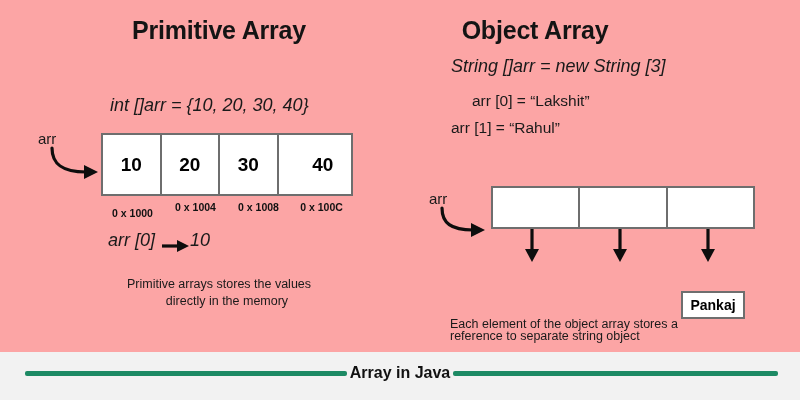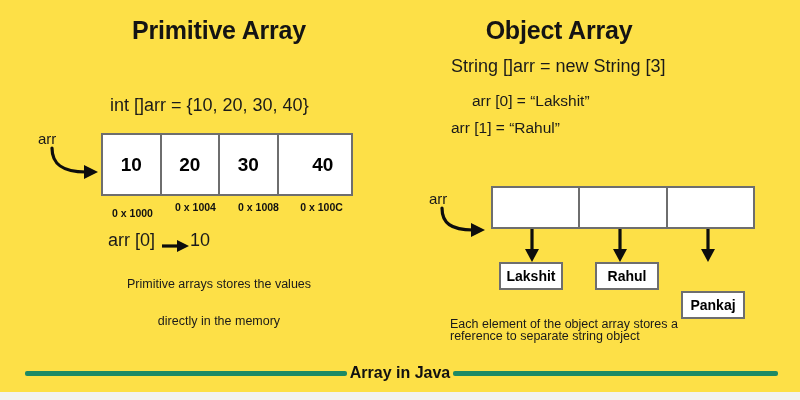--- a/index.html
+++ b/index.html
@@ -10,40 +10,41 @@
     width: 800px;
     height: 400px;
     background: #f2f2f2;
     font-family: "Liberation Sans", sans-serif;
     color: #1a1a1a;
     overflow: hidden;
   }
   #canvas {
     position: relative;
     width: 800px;
-    height: 392px;
-    background: #fde047;
+    height: 352px;
+    background: #fca5a5;
   }
   .abs { position: absolute; }
 
   
   .panel-title {
     font-size: 25px;
     font-weight: bold;
     letter-spacing: -0.2px;
     text-align: center;
     color: #141414;
     white-space: nowrap;
   }
 
   
   .code-line {
     font-size: 18px;
     color: #1a1a1a;
     white-space: pre;
+    font-style: italic;
   }
   .code-line-sm {
     font-size: 15.5px;
     color: #1a1a1a;
     white-space: pre;
   }
 
   
   .arr-box {
     box-sizing: border-box;
@@ -163,23 +164,23 @@
   <div class="abs addr" style="left:290px; top:201px; width:63px;">0 x 100C</div>
 
   <div class="abs code-line" style="left:108px; top:230px;">arr [0]</div>
   <svg class="abs" style="left:162px; top:239px;" width="30" height="14">
     <path d="M0,7 L18,7" stroke="#0d0d0d" stroke-width="3.2" stroke-linecap="butt"></path>
     <path d="M15,1 L27,7 L15,13 Z" fill="#0d0d0d"></path>
   </svg>
   <div class="abs code-line" style="left:190px; top:230px;">10</div>
 
   <div class="abs caption" style="left:84px; top:276px; width:270px;">Primitive arrays stores the values</div>
-  <div class="abs caption" style="left:84px; top:293px; width:270px;margin-top:20px;">directly in the memory</div>
-
-  <div class="abs panel-title" style="left:434px; top:16px; width:250px;">Object Array</div>
+  <div class="abs caption" style="left:92px; top:293px; width:270px;">directly in the memory</div>
+
+  <div class="abs panel-title" style="left:410px; top:16px; width:250px;">Object Array</div>
 
   <div class="abs code-line" style="left:451px; top:56px;">String []arr = new String [3]</div>
 
   <div class="abs code-line-sm" style="left:472px; top:92px;">arr [0] = “Lakshit”</div>
   <div class="abs code-line-sm" style="left:451px; top:119px;">arr [1] = “Rahul”</div>
 
   <div class="abs arr-label" style="left:429px; top:190px;">arr</div>
   <svg class="abs" style="left:437px; top:206px;" width="56" height="34">
     <path d="M5,2 C5,17 14,24 36,24" stroke="#0d0d0d" stroke-width="3.2" fill="none" stroke-linecap="round"></path>
     <path d="M34,17 L48,24 L34,31 Z" fill="#0d0d0d"></path>
@@ -197,22 +198,20 @@
   </svg>
   <svg class="abs" style="left:612px; top:229px;" width="16" height="34">
     <path d="M8,0 L8,22" stroke="#0d0d0d" stroke-width="3.2"></path>
     <path d="M1,20 L8,33 L15,20 Z" fill="#0d0d0d"></path>
   </svg>
   <svg class="abs" style="left:700px; top:229px;" width="16" height="34">
     <path d="M8,0 L8,22" stroke="#0d0d0d" stroke-width="3.2"></path>
     <path d="M1,20 L8,33 L15,20 Z" fill="#0d0d0d"></path>
   </svg>
 
-  <div class="abs name-box" style="left:499px; top:262px; width:64px; height:28px;">Lakshit</div>
-  <div class="abs name-box" style="left:595px; top:262px; width:64px; height:28px;">Rahul</div>
   <div class="abs name-box" style="left:681px; top:262px; width:64px; height:28px;margin-top:29px;">Pankaj</div>
 
   <div class="abs caption-left" style="left:450px; top:316px; width:330px;">Each element of the object  array stores a</div>
   <div class="abs caption-left" style="left:450px; top:328px; width:330px;">reference to separate string object</div>
 
   <div class="abs footer-rule" style="left:25px; top:371px; width:322px;"></div>
   <div class="abs footer-text" style="left:347px; top:364px; width:106px;">Array in Java</div>
   <div class="abs footer-rule" style="left:453px; top:371px; width:325px;"></div>
 
 </div>

